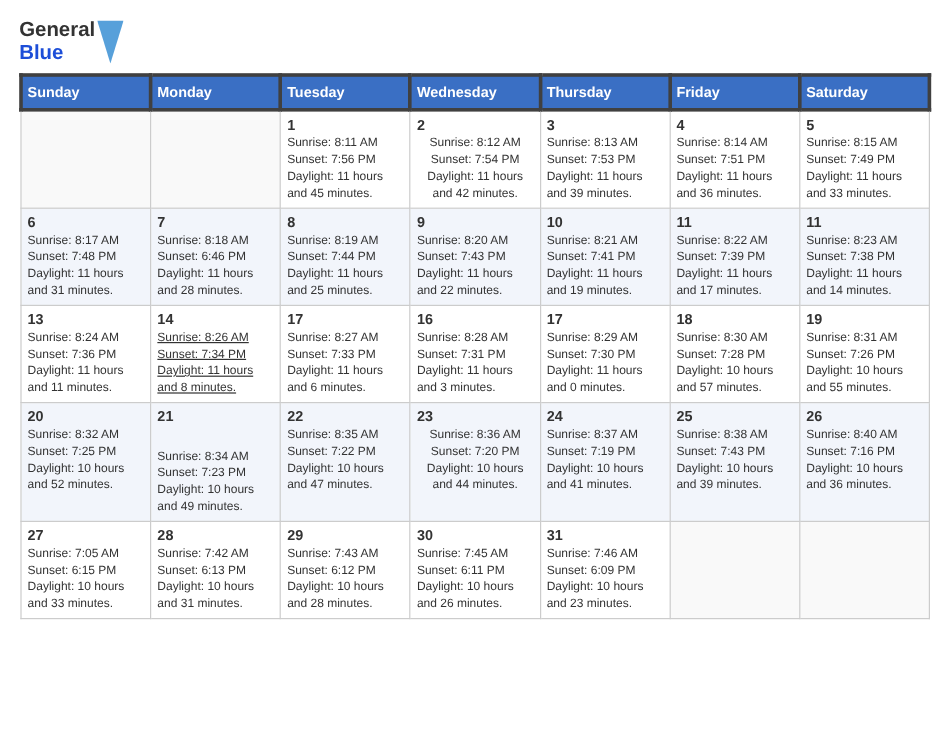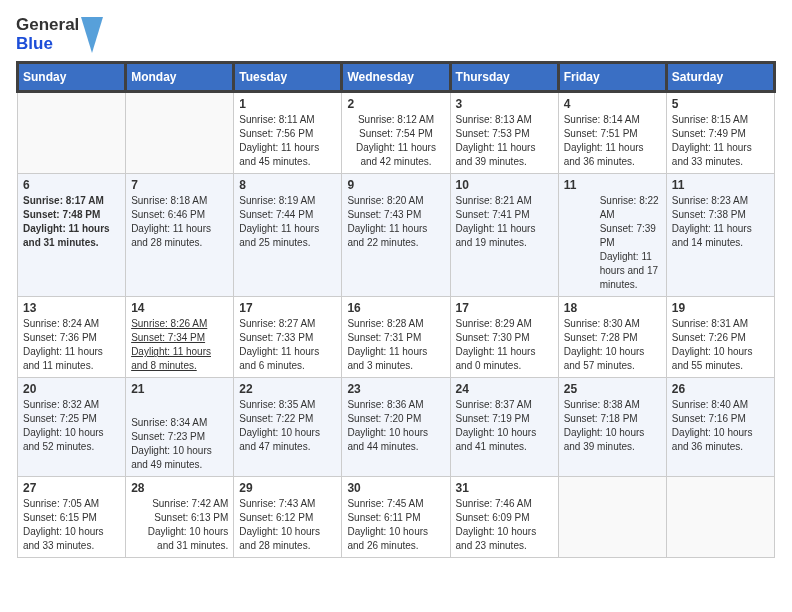--- a/index.html
+++ b/index.html
@@ -138,21 +138,21 @@
         <td>
           <span class="day-num">5</span>
           <div class="day-info" style="white-space: pre-line;">Sunrise: 8:15 AM
 Sunset: 7:49 PM
 Daylight: 11 hours and 33 minutes.</div>
         </td>
       </tr>
       <tr class="row-shaded">
         <td>
           <span class="day-num">6</span>
-          <div class="day-info" style="white-space: pre-line; font-weight: bold;">Sunrise: 8:17 AM
+          <div class="day-info" style="white-space: pre-line;">Sunrise: 8:17 AM
 Sunset: 7:48 PM
 Daylight: 11 hours and 31 minutes.</div>
         </td>
         <td>
           <span class="day-num">7</span>
           <div class="day-info" style="white-space: pre-line;">Sunrise: 8:18 AM
 Sunset: 6:46 PM
 Daylight: 11 hours and 28 minutes.</div>
         </td>
         <td>
@@ -168,21 +168,21 @@
 Daylight: 11 hours and 22 minutes.</div>
         </td>
         <td>
           <span class="day-num">10</span>
           <div class="day-info" style="white-space: pre-line;">Sunrise: 8:21 AM
 Sunset: 7:41 PM
 Daylight: 11 hours and 19 minutes.</div>
         </td>
         <td>
           <span class="day-num">11</span>
-          <div class="day-info" style="white-space: pre-line; margin-left: 36px;">Sunrise: 8:22 AM
+          <div class="day-info" style="white-space: pre-line;">Sunrise: 8:22 AM
 Sunset: 7:39 PM
 Daylight: 11 hours and 17 minutes.</div>
         </td>
         <td>
           <span class="day-num">11</span>
           <div class="day-info" style="white-space: pre-line;">Sunrise: 8:23 AM
 Sunset: 7:38 PM
 Daylight: 11 hours and 14 minutes.</div>
         </td>
       </tr>
@@ -244,53 +244,53 @@
 Daylight: 10 hours and 49 minutes.</div>
         </td>
         <td>
           <span class="day-num">22</span>
           <div class="day-info" style="white-space: pre-line;">Sunrise: 8:35 AM
 Sunset: 7:22 PM
 Daylight: 10 hours and 47 minutes.</div>
         </td>
         <td>
           <span class="day-num">23</span>
-          <div class="day-info" style="white-space: pre-line;">Sunrise: 8:36 AM
+          <div class="day-info" style="white-space: pre-line; text-align: center;">Sunrise: 8:36 AM
 Sunset: 7:20 PM
 Daylight: 10 hours and 44 minutes.</div>
         </td>
         <td>
           <span class="day-num">24</span>
           <div class="day-info" style="white-space: pre-line;">Sunrise: 8:37 AM
 Sunset: 7:19 PM
 Daylight: 10 hours and 41 minutes.</div>
         </td>
         <td>
           <span class="day-num">25</span>
           <div class="day-info" style="white-space: pre-line;">Sunrise: 8:38 AM
-Sunset: 7:18 PM
+Sunset: 7:43 PM
 Daylight: 10 hours and 39 minutes.</div>
         </td>
         <td>
           <span class="day-num">26</span>
           <div class="day-info" style="white-space: pre-line;">Sunrise: 8:40 AM
 Sunset: 7:16 PM
 Daylight: 10 hours and 36 minutes.</div>
         </td>
       </tr>
       <tr>
         <td>
           <span class="day-num">27</span>
           <div class="day-info" style="white-space: pre-line;">Sunrise: 7:05 AM
 Sunset: 6:15 PM
 Daylight: 10 hours and 33 minutes.</div>
         </td>
         <td>
           <span class="day-num">28</span>
-          <div class="day-info" style="white-space: pre-line; text-align: right;">Sunrise: 7:42 AM
+          <div class="day-info" style="white-space: pre-line;">Sunrise: 7:42 AM
 Sunset: 6:13 PM
 Daylight: 10 hours and 31 minutes.</div>
         </td>
         <td>
           <span class="day-num">29</span>
           <div class="day-info" style="white-space: pre-line;">Sunrise: 7:43 AM
 Sunset: 6:12 PM
 Daylight: 10 hours and 28 minutes.</div>
         </td>
         <td>

